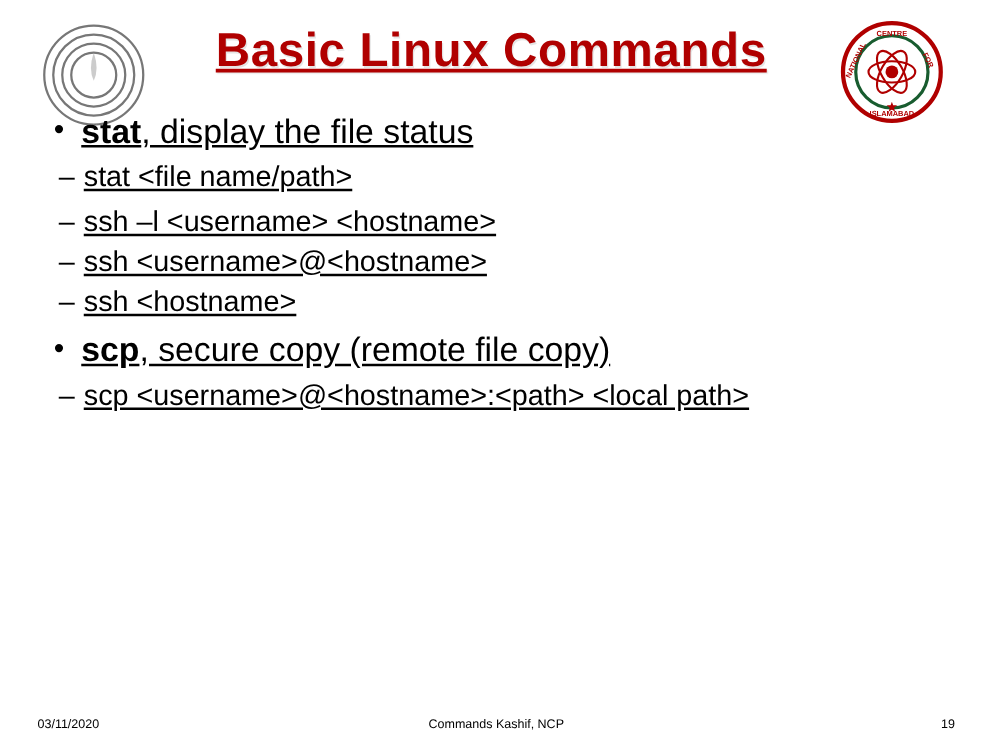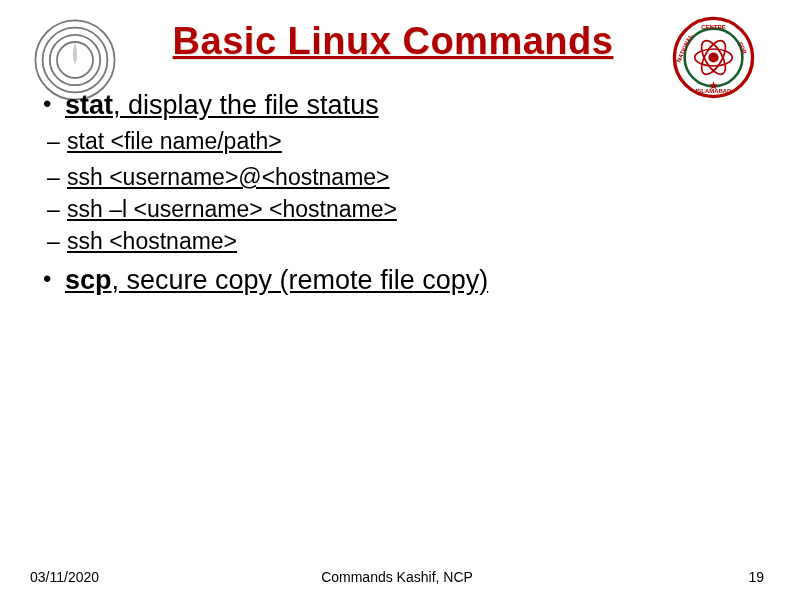--- a/index.html
+++ b/index.html
@@ -82,21 +82,21 @@
   }
   .group { margin-bottom: 6px; text-decoration: underline; }
   .footer {
     position: absolute;
     bottom: 10px;
     left: 30px;
     right: 30px;
     display: flex;
     justify-content: space-between;
     align-items: flex-end;
-    font-size: 14px;
+    font-size: 10px;
     color: #000;
   }
   .footer-center {
     position: absolute;
     left: 50%;
     transform: translateX(-50%);
   }
   .ncp-badge {
     border-radius: 50%;
     background: #fff;
@@ -148,29 +148,30 @@
   <div class="content">
 
     <div class="group">
       <div class="bullet-l1">
         <span class="bold-cmd">stat</span><span>, display the file status</span>
       </div>
       <div class="bullet-l2">stat &lt;file name/path&gt;</div>
     </div>
 
     <div class="group">
+      <div class="bullet-l2">ssh –l &lt;username&gt; &lt;hostname&gt;</div>
       <div class="bullet-l2">ssh &lt;username&gt;@&lt;hostname&gt;</div>
-      <div class="bullet-l2">ssh –l &lt;username&gt; &lt;hostname&gt;</div>
       <div class="bullet-l2">ssh &lt;hostname&gt;</div>
     </div>
 
     <div class="group">
       <div class="bullet-l1">
         <span class="bold-cmd">scp</span><span>, secure copy (remote file copy)</span>
       </div>
+      <div class="bullet-l2">scp &lt;username&gt;@&lt;hostname&gt;:&lt;path&gt; &lt;local path&gt;</div>
     </div>
 
   </div>
 
   <div class="footer">
     <span>03/11/2020</span>
     <span class="footer-center">Commands Kashif, NCP</span>
     <span>19</span>
   </div>
 

